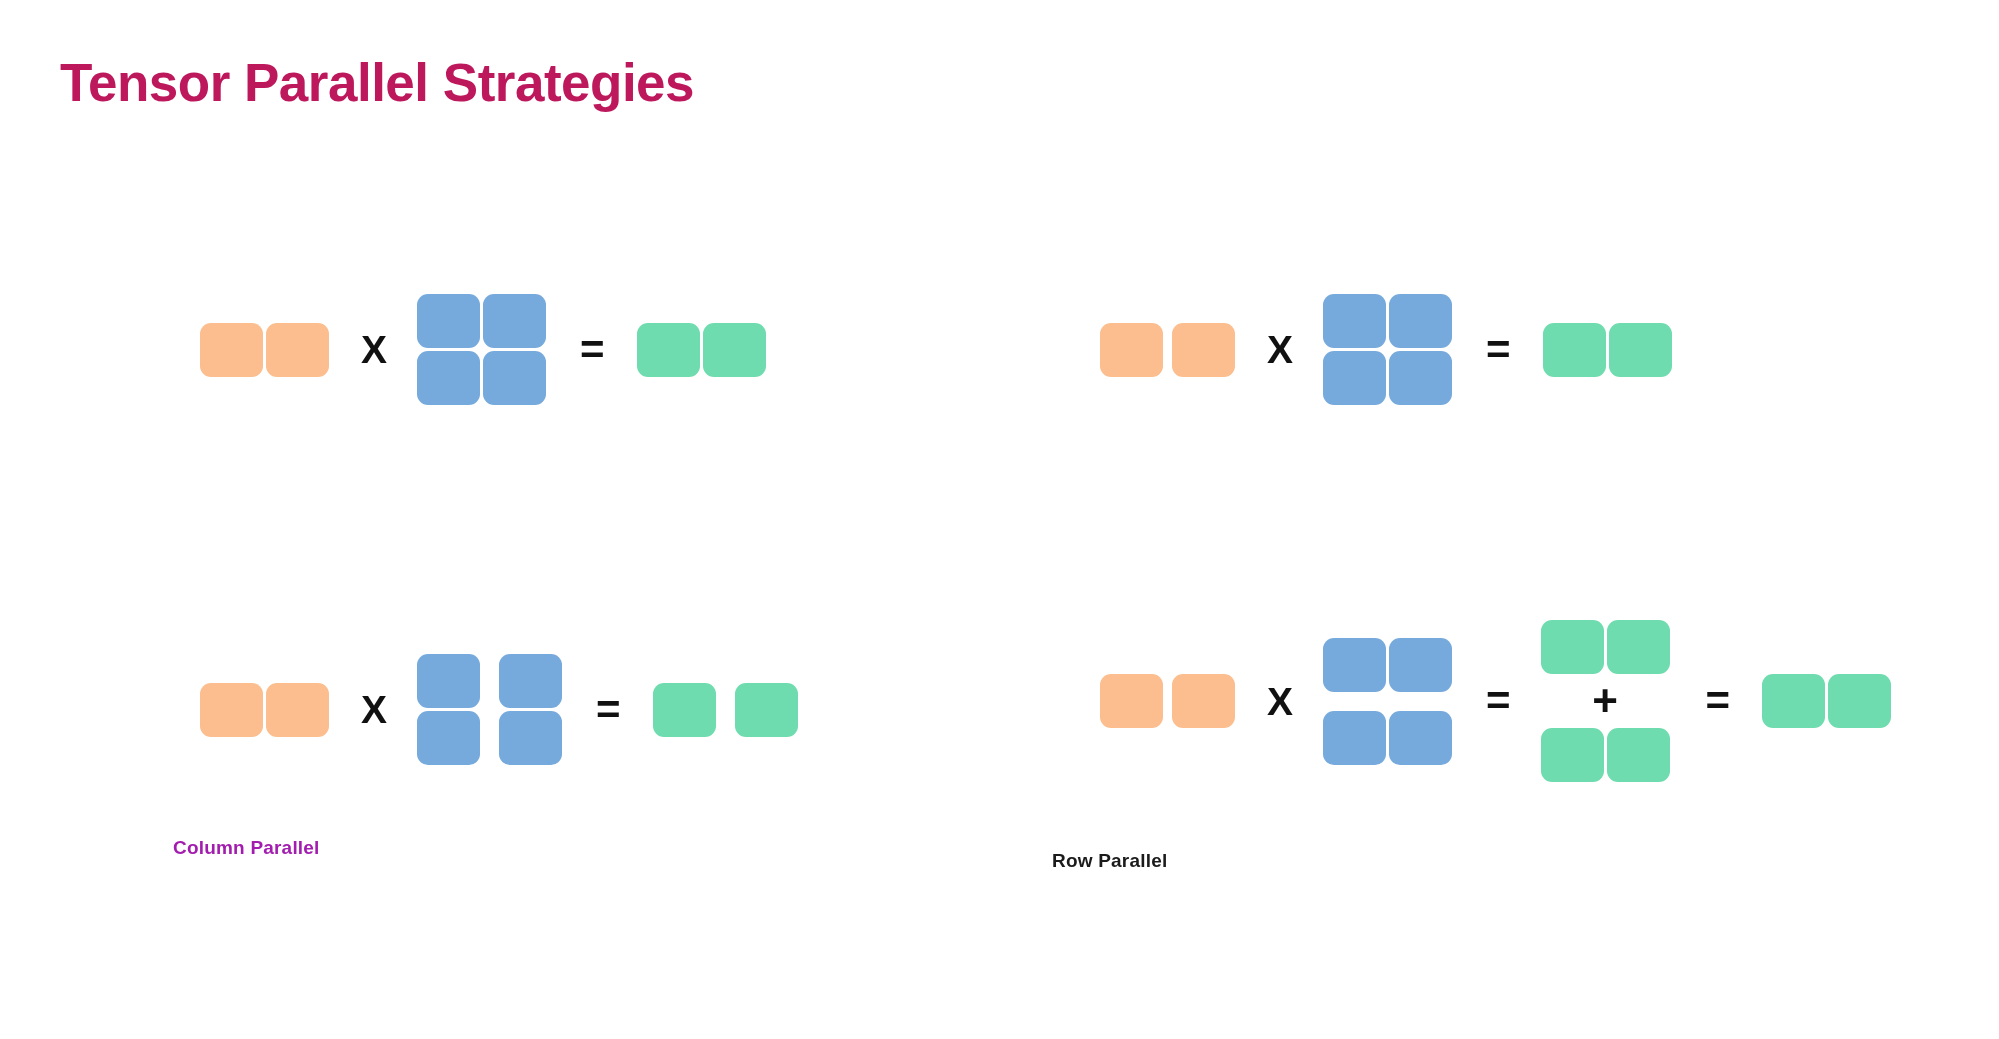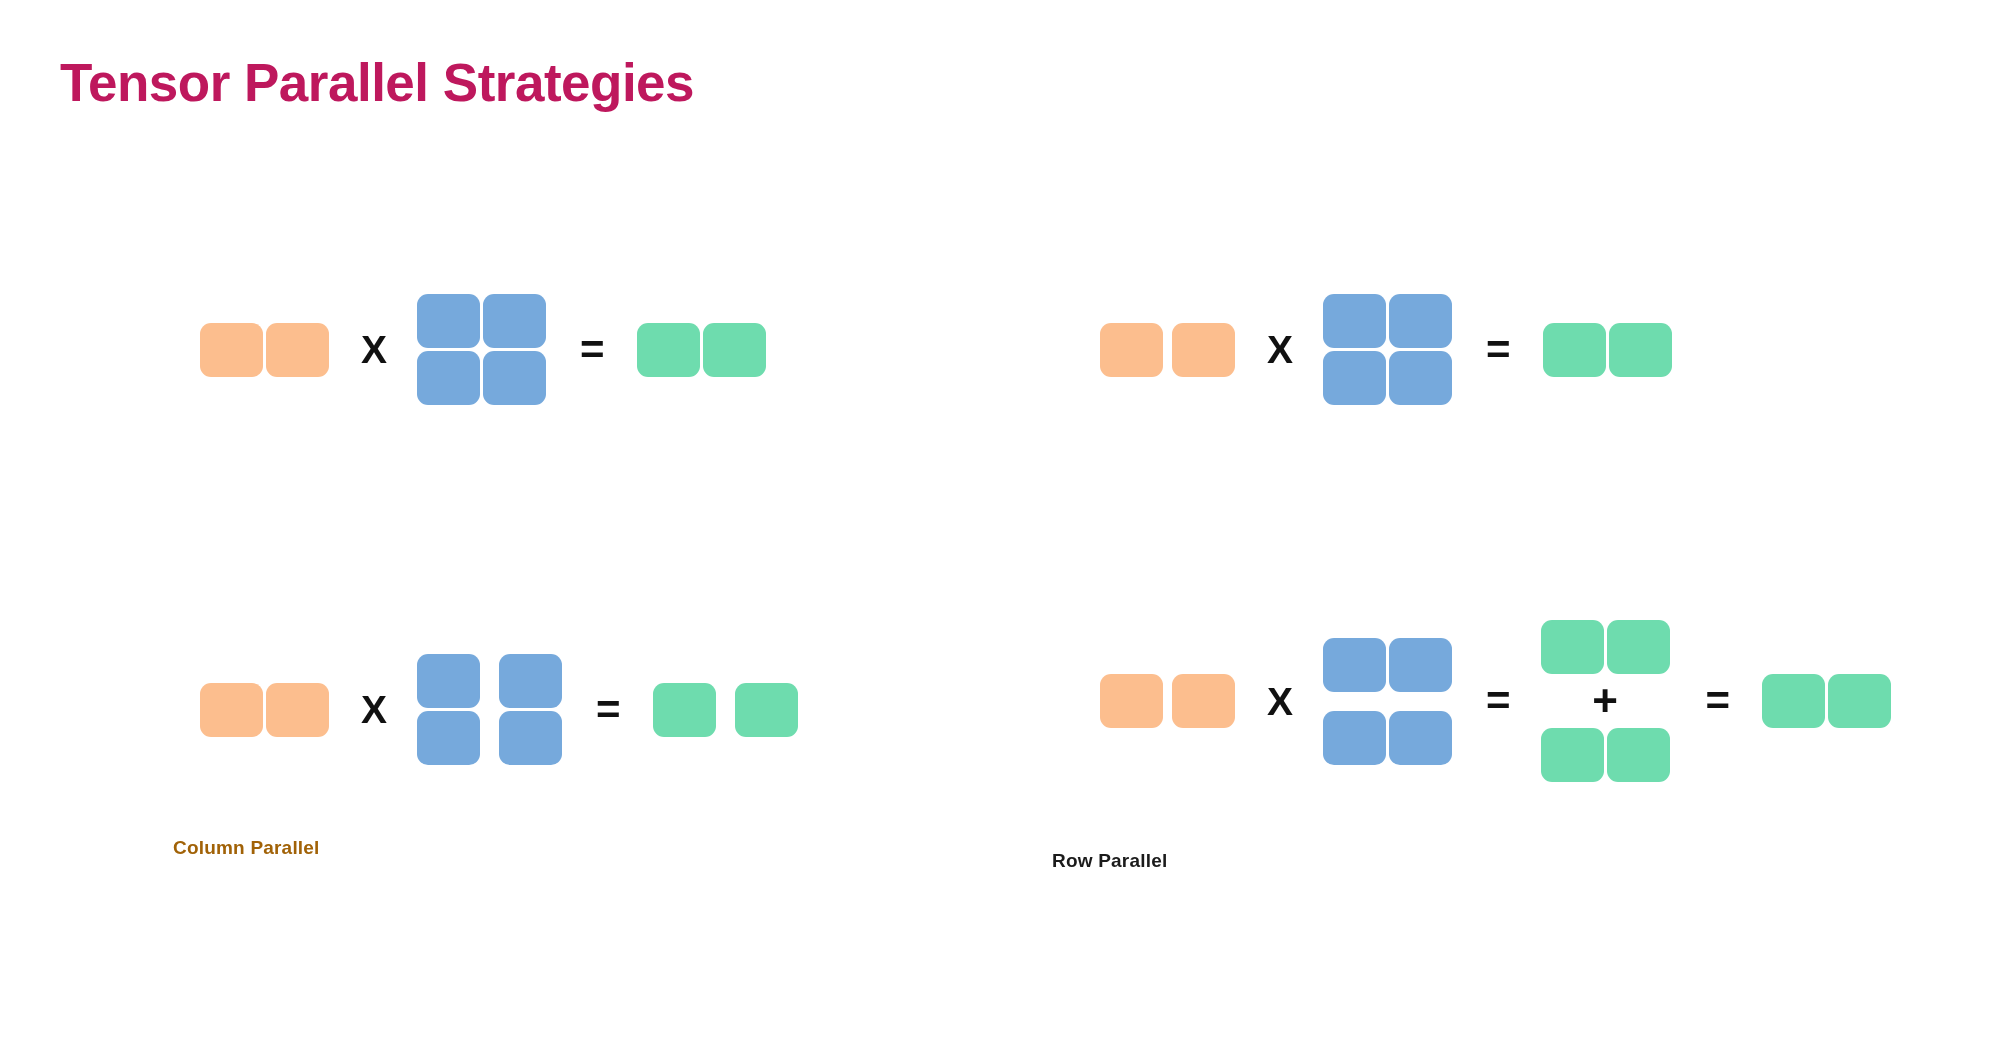--- a/index.html
+++ b/index.html
@@ -150,21 +150,21 @@
   </div>
 
   <div class="op eq-op" style="margin: 0px 32px 0px 34px; color: rgb(17, 17, 17);">=</div>
 
   <div class="mrow gap-wide">
     <div class="cell green std" style="background: rgb(110, 220, 174);"></div>
     <div class="cell green std" style="background: rgb(110, 220, 174);"></div>
   </div>
 </div>
 
-<div class="caption" id="caption-column" style="color: #a16207;">Column Parallel</div>
+<div class="caption" id="caption-column" style="color: #a21caf;">Column Parallel</div>
 
 <div class="diagram" id="panel-row-top">
 
   <div class="mrow gap-mid">
     <div class="cell orange std" style="background: rgb(252, 190, 142);"></div>
     <div class="cell orange std" style="background: rgb(252, 190, 142);"></div>
   </div>
 
   <div class="op x-op" style="margin: 0px 30px 0px 32px; color: rgb(17, 17, 17);">X</div>
 

